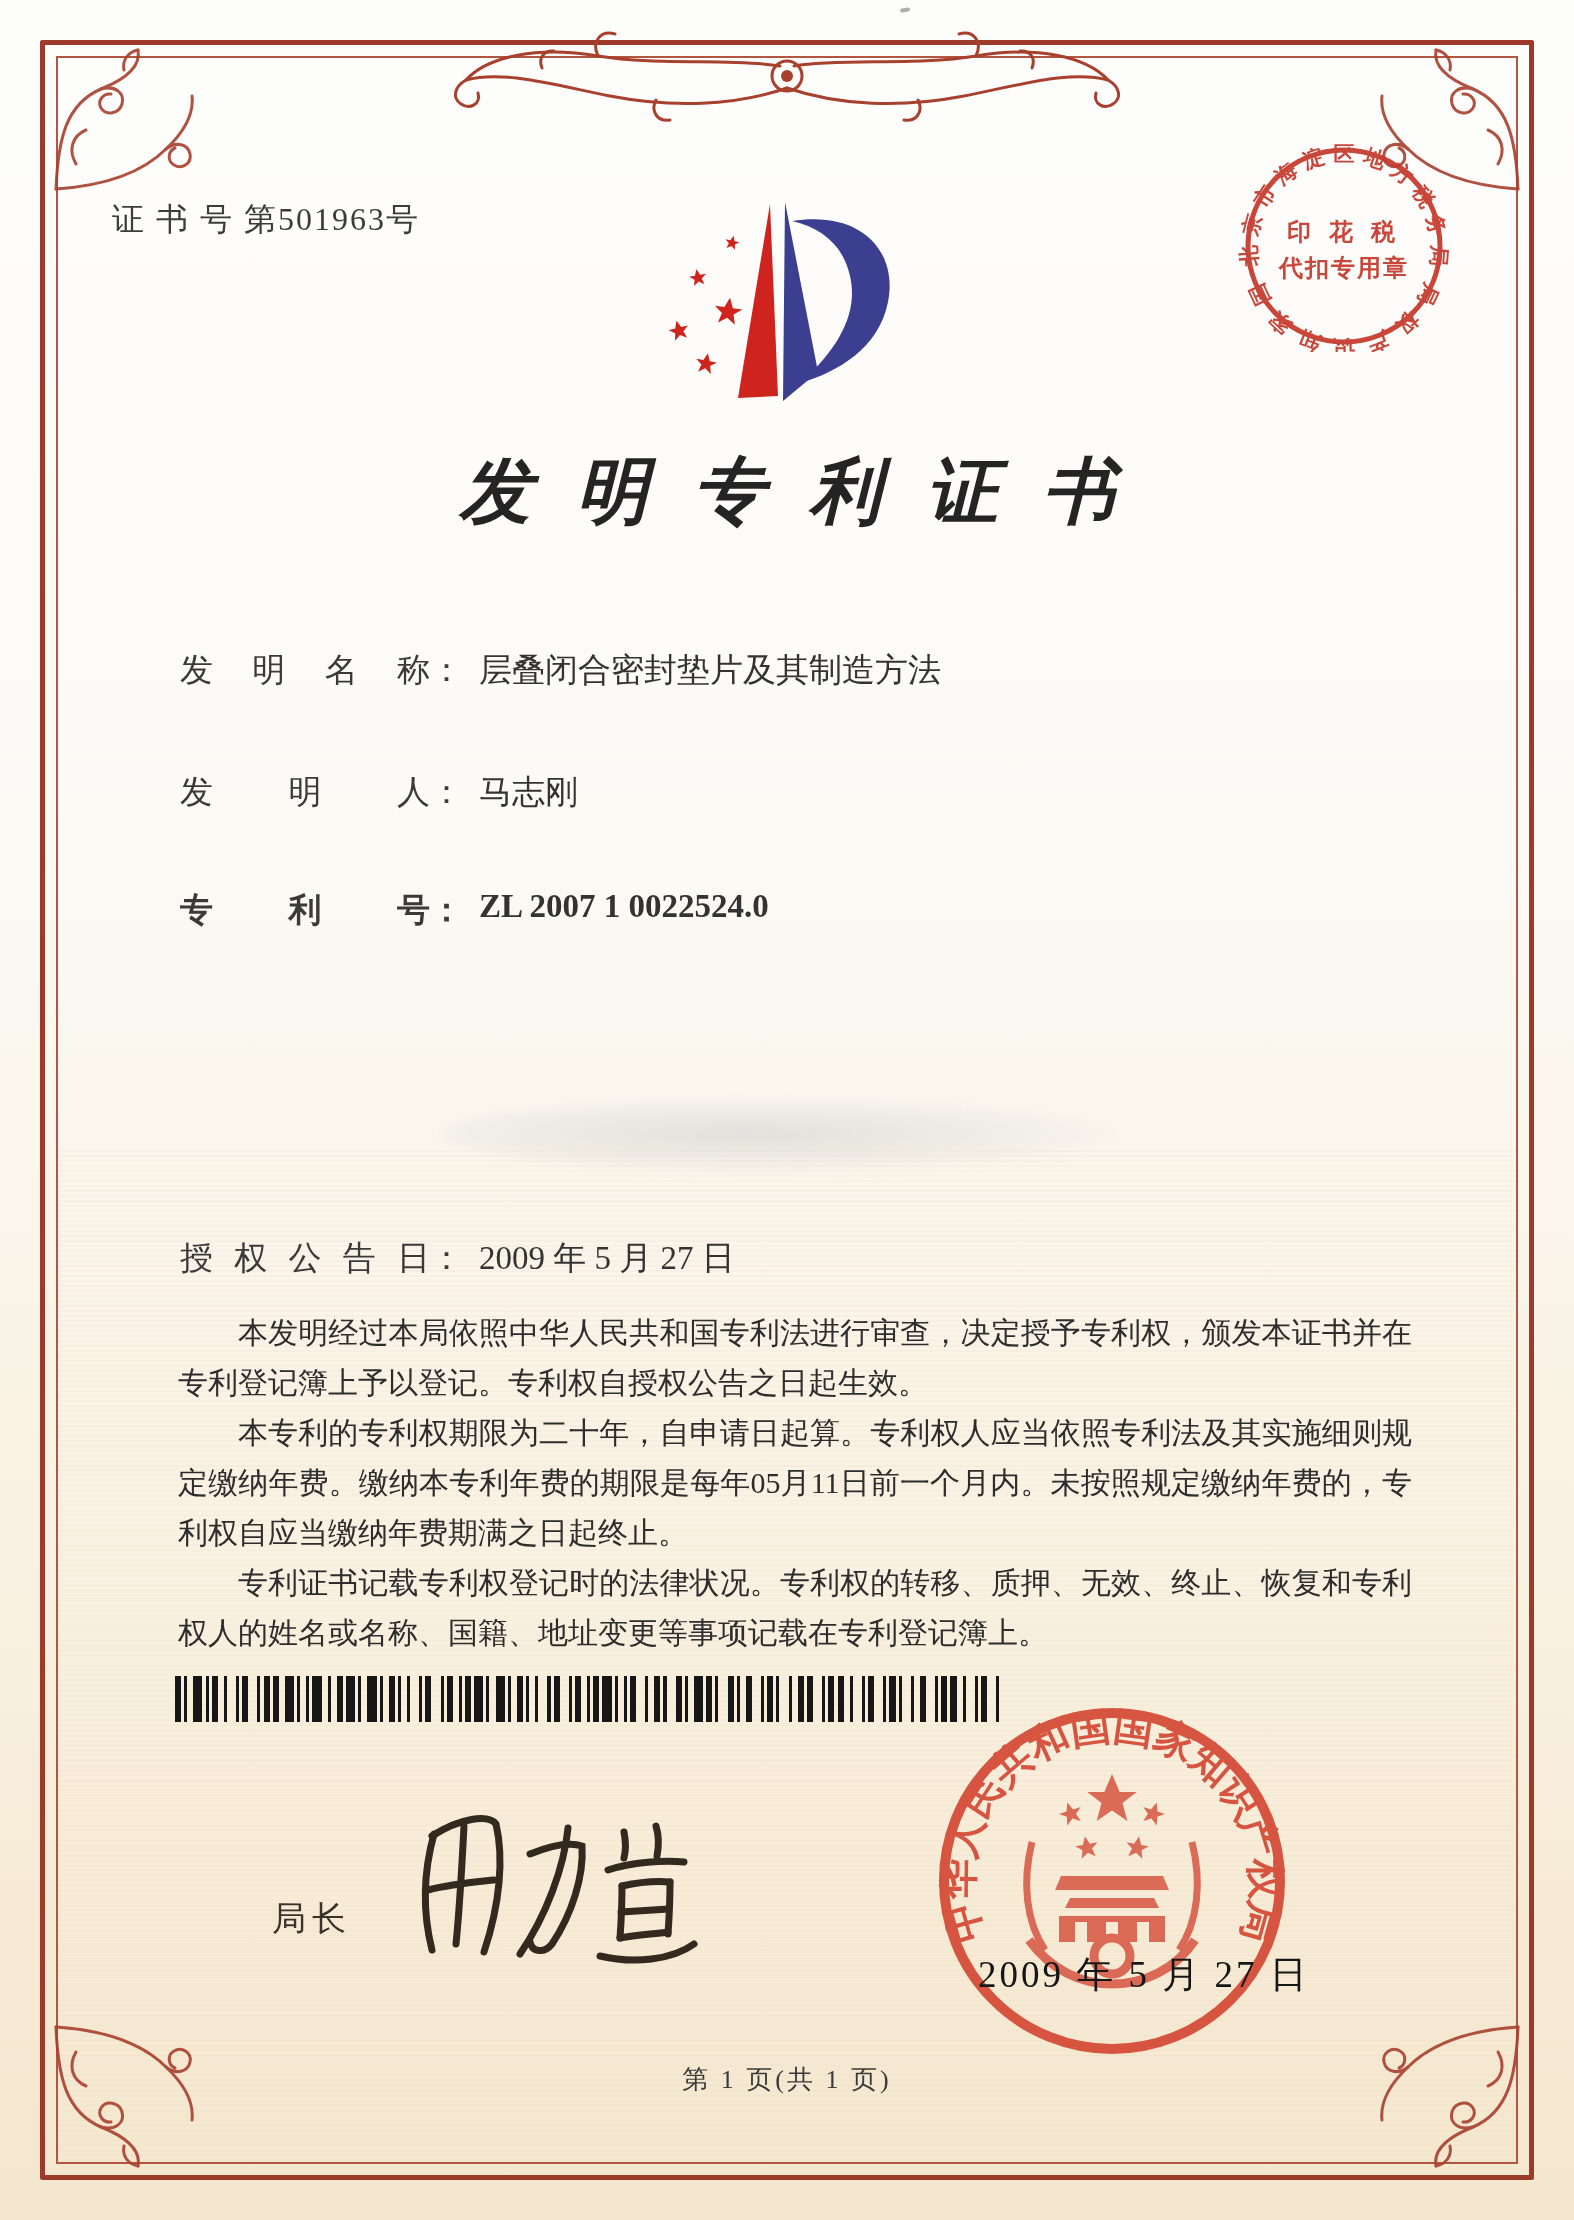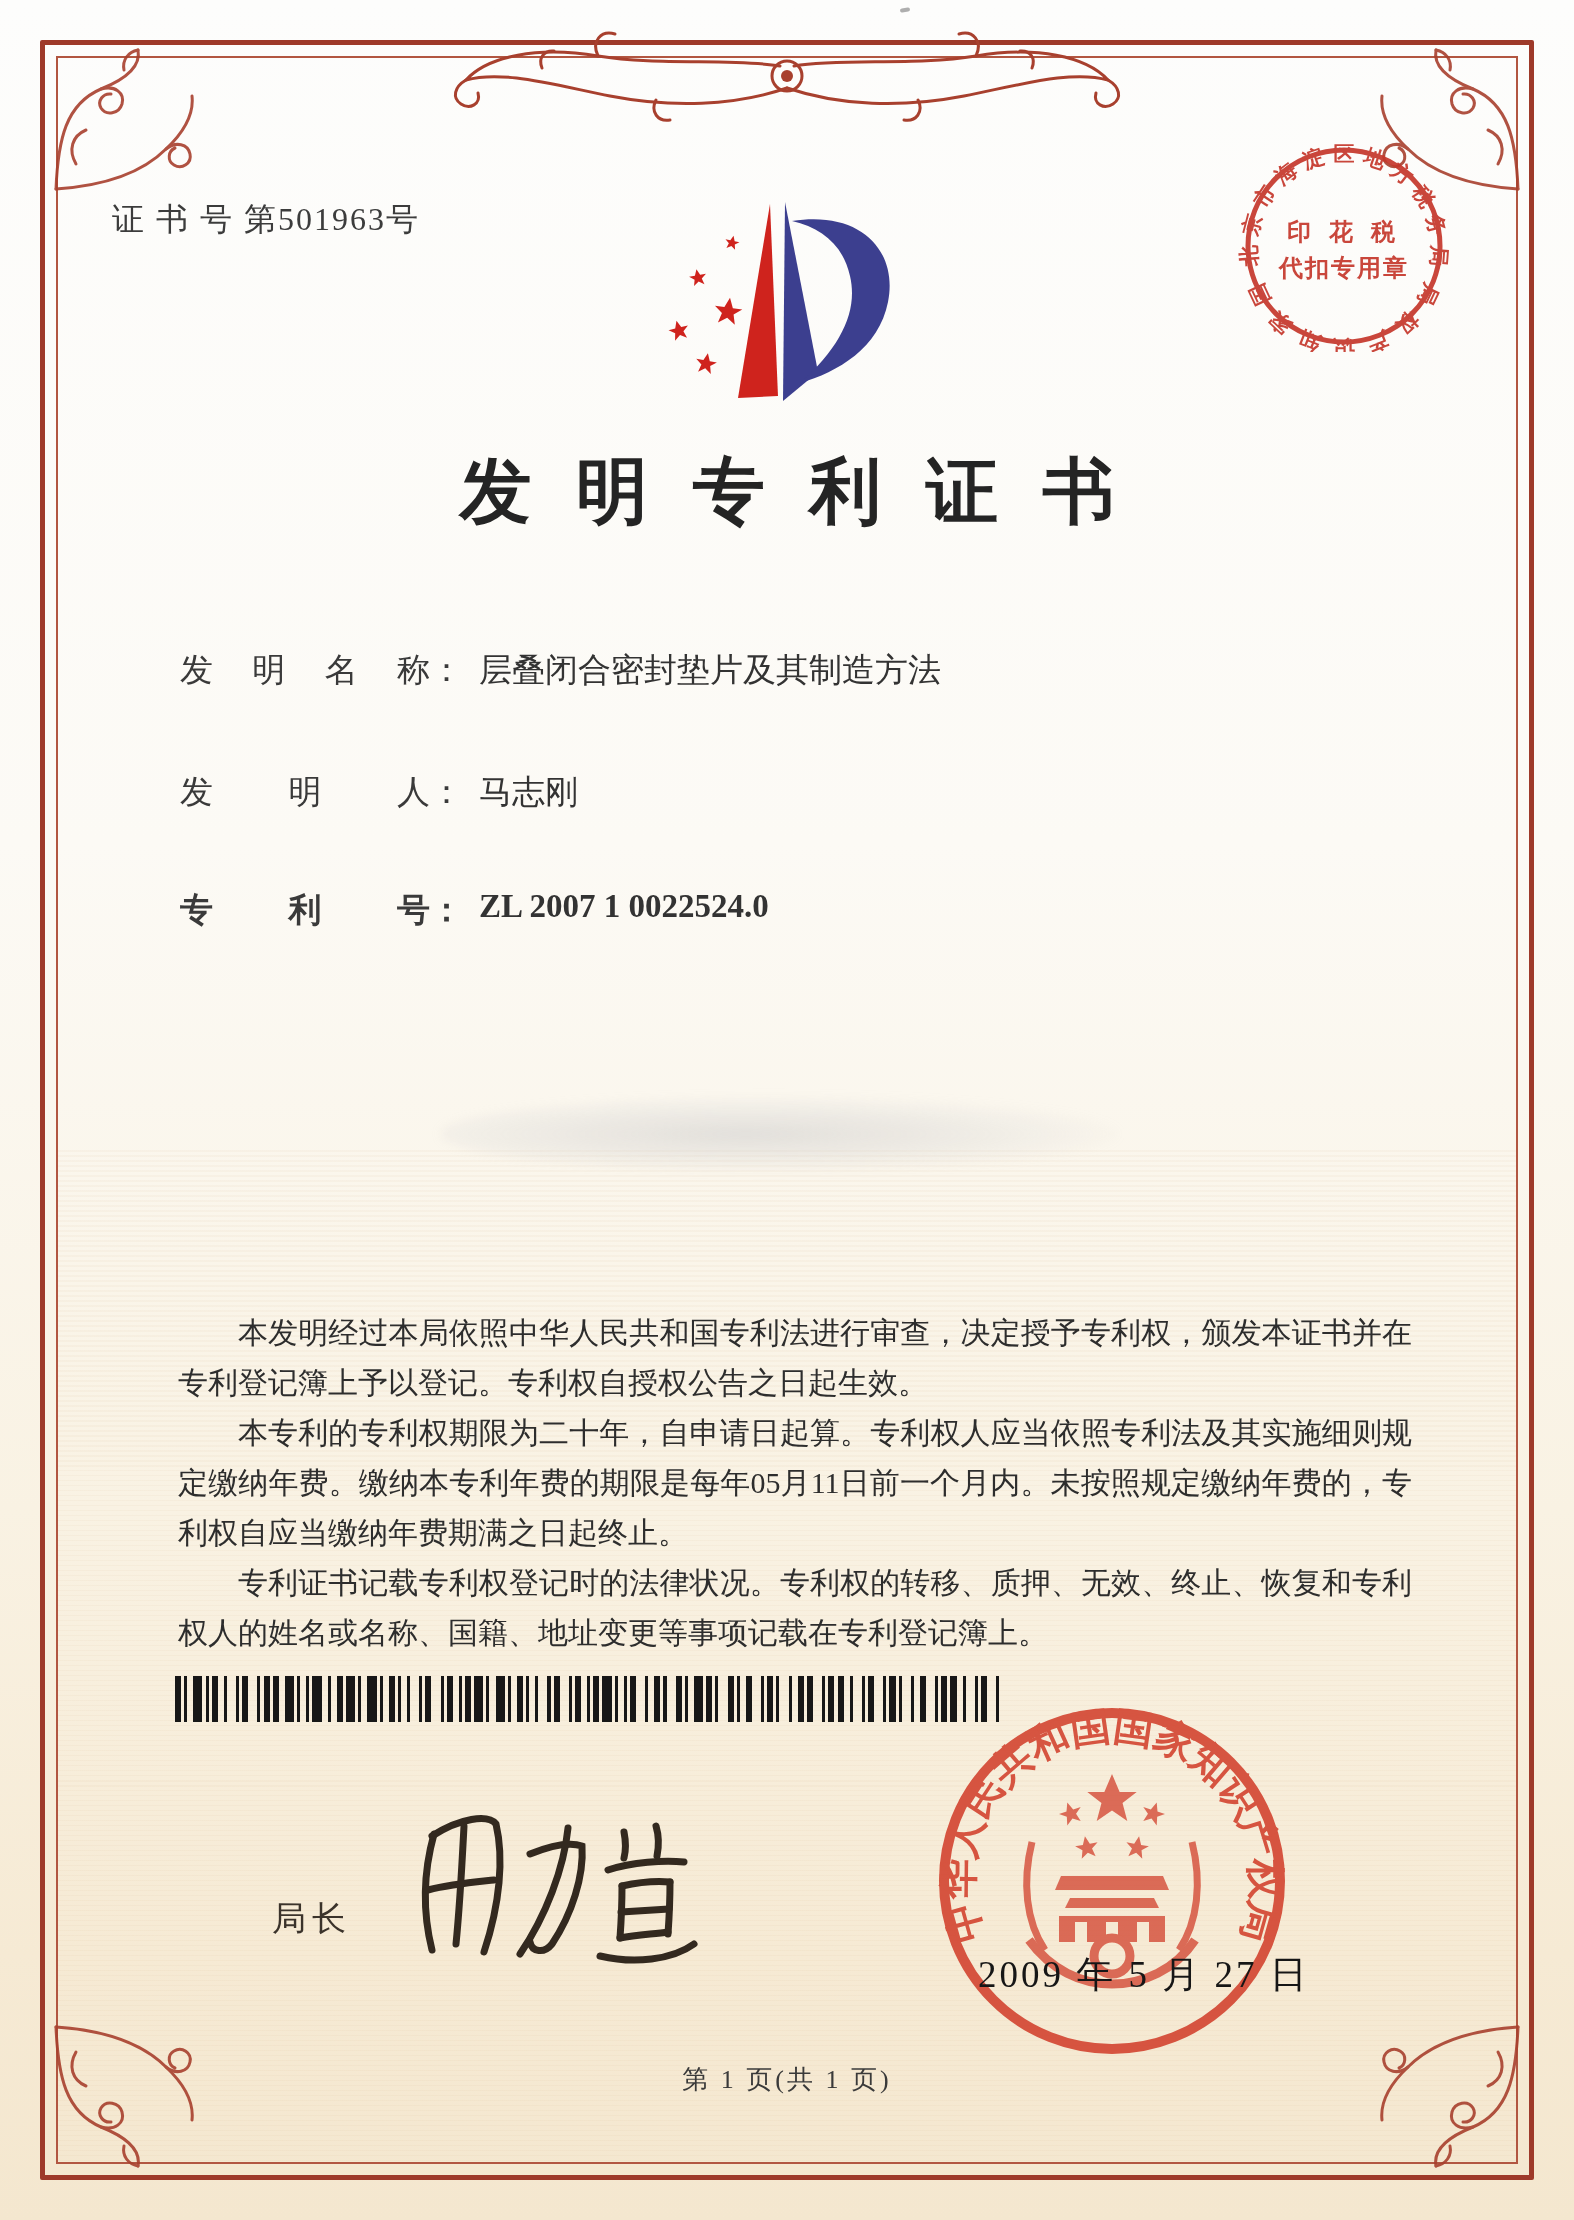--- a/index.html
+++ b/index.html
@@ -25,21 +25,21 @@
   .scan-speck{position:absolute;left:900px;top:8px;width:10px;height:4px;background:#9a9a9a;border-radius:2px;transform:rotate(-8deg);opacity:.8;}
 
   .cert-no{position:absolute;left:112px;top:198px;font-size:32px;letter-spacing:2px;color:#3c3c3c;}
 
   .logo{position:absolute;left:652px;top:196px;width:255px;height:215px;}
 
   .tax-stamp{position:absolute;left:1238px;top:140px;width:212px;height:212px;opacity:.92;}
 
   .doc-title{
     position:absolute;left:0;right:0;top:444px;text-align:center;
-    font-size:72px;font-weight:700;color:#242424;letter-spacing:0.62em;text-indent:0.62em;
+    font-size:72px;font-weight:700;color:#242424;letter-spacing:0.62em;text-indent:0.62em;font-style:italic;
   }
 
   .field{position:absolute;left:180px;height:46px;font-size:33px;color:#3a3a3a;white-space:nowrap;}
   .field .lab{display:inline-block;width:250px;text-align:justify;text-align-last:justify;vertical-align:top;}
   .field .colon{display:inline-block;vertical-align:top;}
   .field .val{display:inline-block;margin-left:16px;vertical-align:top;color:#333;}
   .f1{top:648px;} .f2{top:770px;} .f3{top:888px;font-weight:bold;} .f4{top:1006px;} .f5{top:1118px;} .f6{top:1236px;}
 
   .smudge{
     position:absolute;left:440px;top:1096px;width:680px;height:76px;border-radius:50%;
@@ -150,20 +150,23 @@
   <div class="field f1">
     <span class="lab">发明名称</span><span class="colon">：</span><span class="val">层叠闭合密封垫片及其制造方法</span>
   </div>
   <div class="field f2">
     <span class="lab">发明人</span><span class="colon">：</span><span class="val">马志刚</span>
   </div>
   <div class="field f3">
     <span class="lab">专利号</span><span class="colon">：</span><span class="val">ZL 2007 1 0022524.0</span>
   </div>
   <div class="smudge"></div>
+  <div class="field f6">
+    <span class="lab">授权公告日</span><span class="colon">：</span><span class="val">2009 年 5 月 27 日</span>
+  </div>
 
   <div class="body-text">
     <p>本发明经过本局依照中华人民共和国专利法进行审查，决定授予专利权，颁发本证书并在专利登记簿上予以登记。专利权自授权公告之日起生效。</p>
     <p>本专利的专利权期限为二十年，自申请日起算。专利权人应当依照专利法及其实施细则规定缴纳年费。缴纳本专利年费的期限是每年05月11日前一个月内。未按照规定缴纳年费的，专利权自应当缴纳年费期满之日起终止。</p>
     <p>专利证书记载专利权登记时的法律状况。专利权的转移、质押、无效、终止、恢复和专利权人的姓名或名称、国籍、地址变更等事项记载在专利登记簿上。</p>
   </div>
 
   <div class="barcode">
       <span class="bc-bar" style="width: 6.11852px;"></span>
       <span class="bc-gap" style="width: 3.05926px;"></span>

